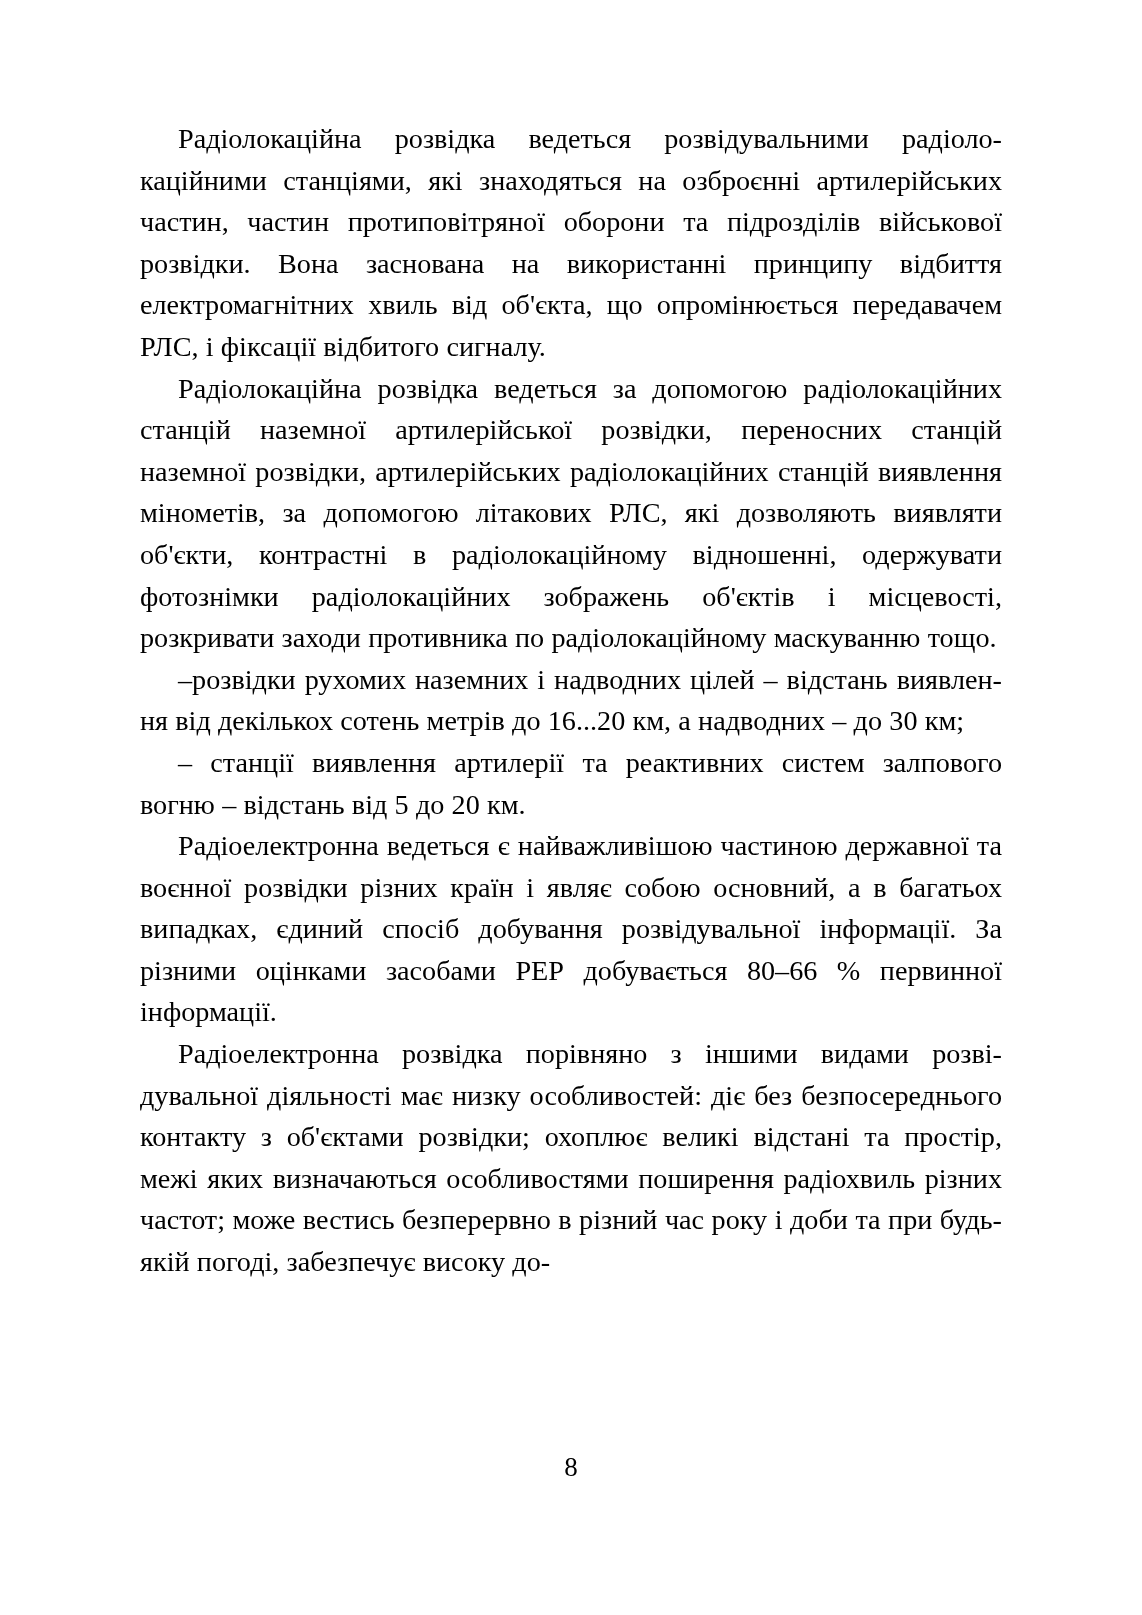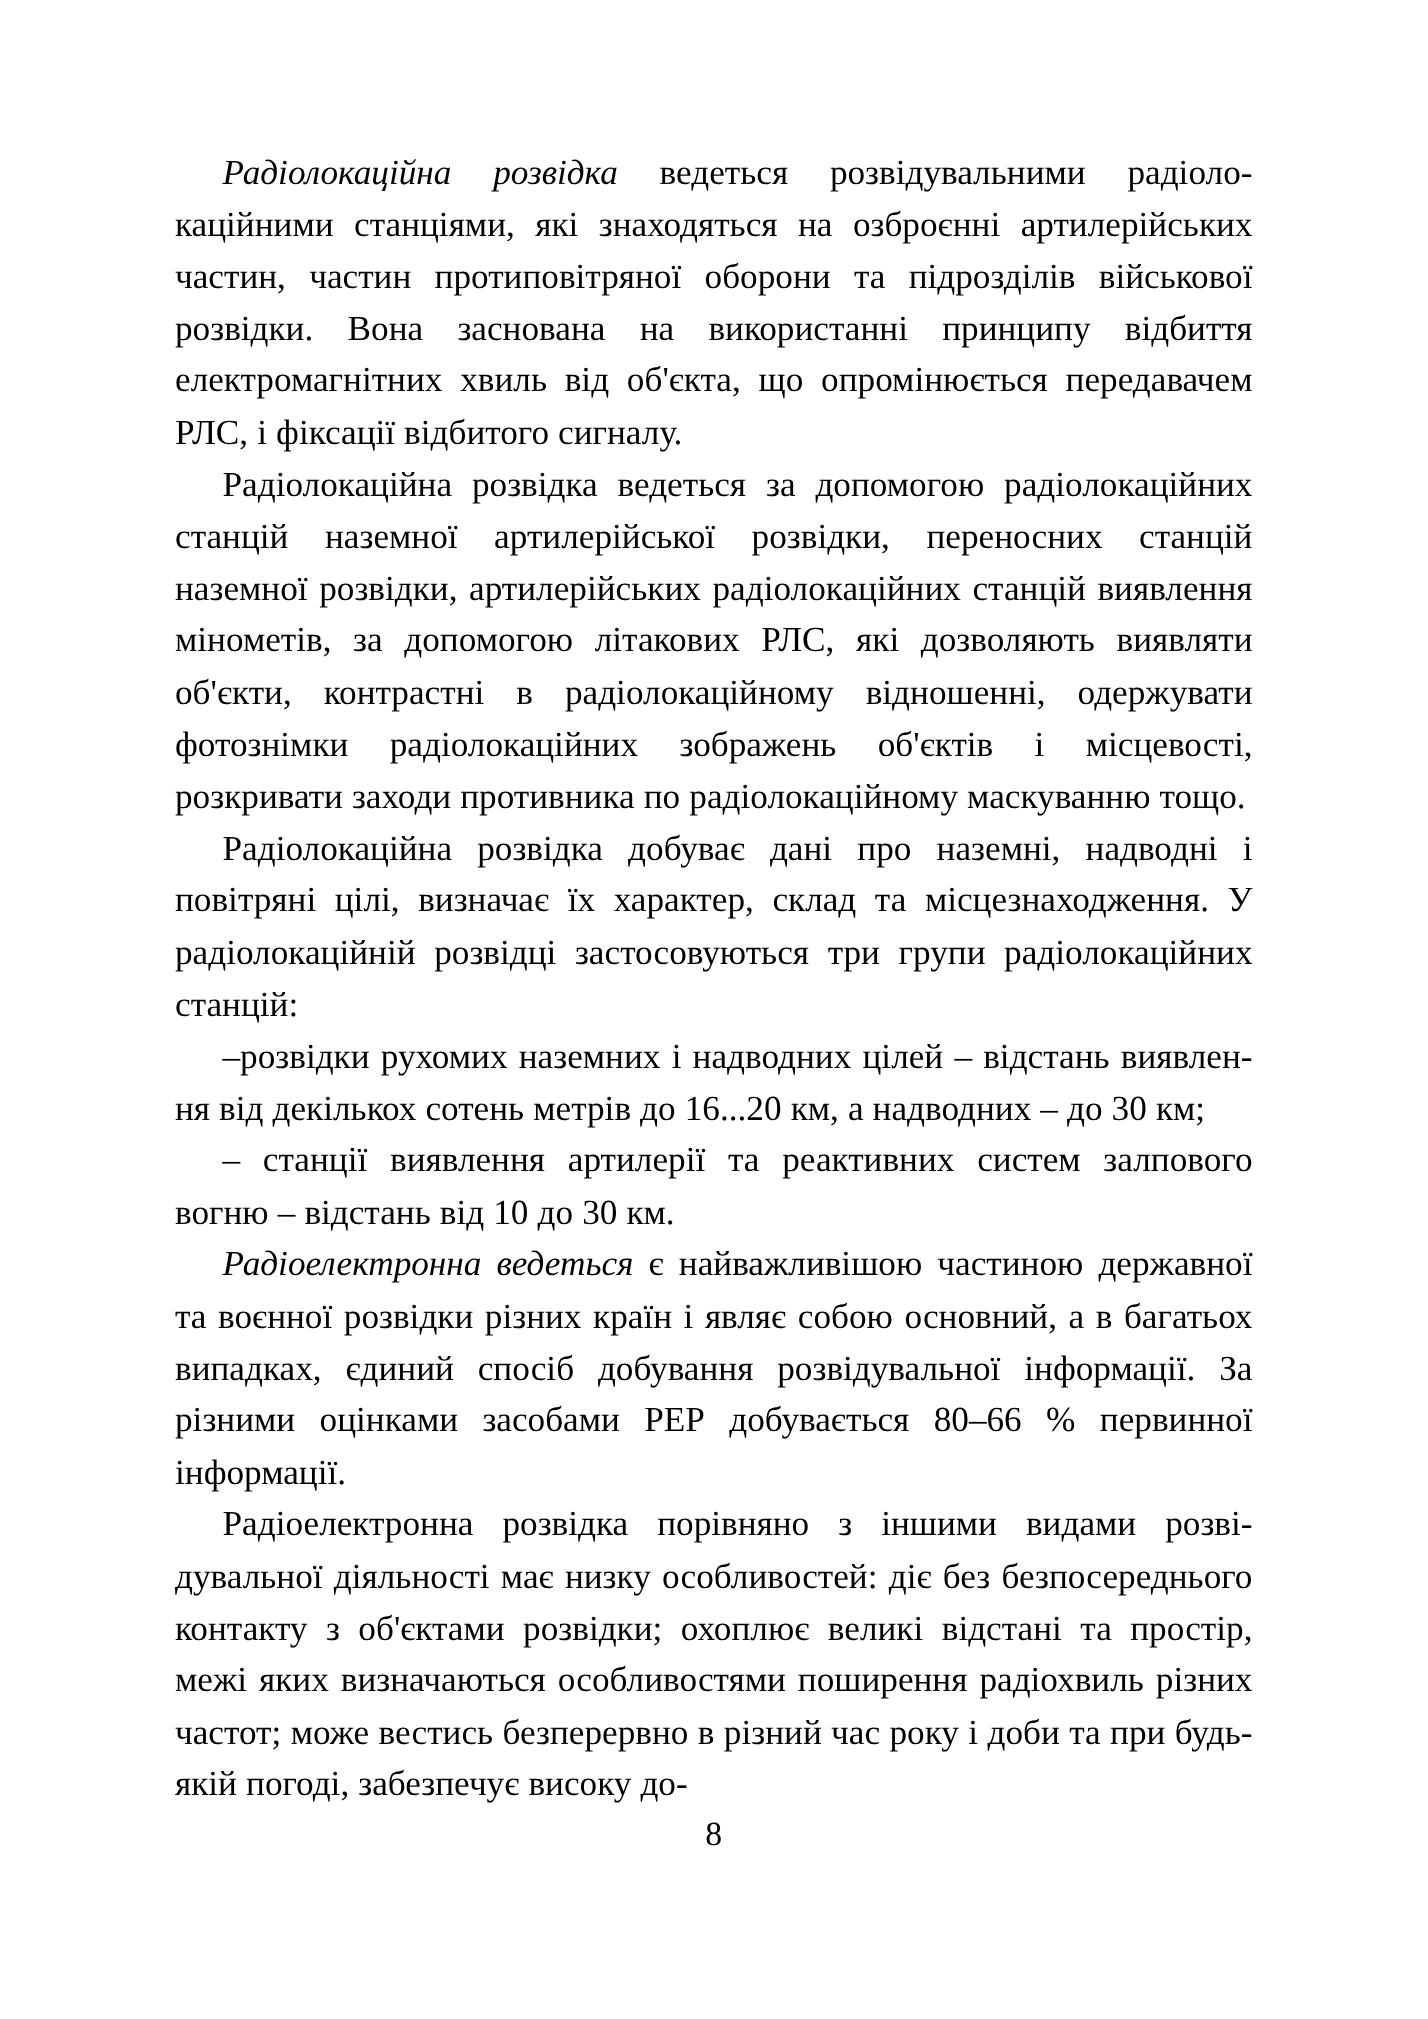--- a/index.html
+++ b/index.html
@@ -34,21 +34,20 @@
     word-spacing: 0.2px;
     hyphens: manual;
   }
   p.para.listitem {
     text-indent: 38px;
   }
   .gap-before {
     margin-top: 22px;
   }
   .ital {
-    font-style: italic;
     margin-top: 12px;
   }
   .pagenum {
     position: absolute;
     left: 0;
     top: 1452px;
     width: 1142px;
     text-align: center;
     font-size: 27px;
     font-family: "Liberation Serif", "DejaVu Serif", serif;
@@ -59,26 +58,25 @@
 <body>
 
 <div class="page">
 
   <div class="textblock">
 
     <p class="para"><span class="ital">Радіолокаційна розвідка</span><span> ведеться розвідувальними радіоло­каційними станціями, які знаходяться на озброєнні артилерійсь­ких частин, частин протиповітряної оборони та підрозділів вій­ськової розвідки. Вона заснована на використанні принципу відбиття електромагнітних хвиль від об'єкта, що опромінюється передавачем РЛС, і фіксації відбитого сигналу.</span></p>
 
     <p class="para"><span>Радіолокаційна розвідка ведеться за допомогою радіолока­ційних станцій наземної артилерійської розвідки, переносних станцій наземної розвідки, артилерійських радіолокаційних ста­нцій виявлення мінометів, за допомогою літакових РЛС, які до­зволяють виявляти об'єкти, контрастні в радіолокаційному від­ношенні, одержувати фотознімки радіолокаційних зображень об'єктів і місцевості, розкривати заходи противника по радіоло­каційному маскуванню тощо.</span></p>
 
-    <p class="para"><span>Радіолокаційна розвідка добуває дані про наземні, надводні і повітряні цілі, визначає їх характер, склад та місцезнаходжен­ня. У радіолокаційній розвідці застосовуються три групи радіо­локаційних станцій:</span></p>
 
     <p class="para listitem"><span>–розвідки рухомих наземних і надводних цілей – відстань виявлен­ня від декількох сотень метрів до 16...20 км, а надводних – до 30 км;</span></p>
 
 
-    <p class="para listitem"><span>– станції виявлення артилерії та реактивних систем залпового вогню – відстань від 10 до 30 км.</span></p>
+    <p class="para listitem"><span>– станції виявлення артилерії та реактивних систем залпового вогню – відстань від 5 до 20 км.</span></p>
 
     <p class="para gap-before"><span class="ital">Радіоелектронна ведеться</span><span> є найважливішою частиною дер­жавної та воєнної розвідки різних країн і являє собою основний, а в багатьох випадках, єдиний спосіб добування розвідувальної інформації. За різними оцінками засобами РЕР добувається 80–66 % первинної інформації.</span></p>
 
 
     <p class="para"><span>Радіоелектронна розвідка порівняно з іншими видами розві­дувальної діяльності має низку особливостей: діє без безпосере­днього контакту з об'єктами розвідки; охоплює великі відстані та простір, межі яких визначаються особливостями поширення радіохвиль різних частот; може вестись безперервно в різний час року і доби та при будь-якій погоді, забезпечує високу до-</span></p>
 
   </div>
 
   <div class="pagenum">8</div>
 

